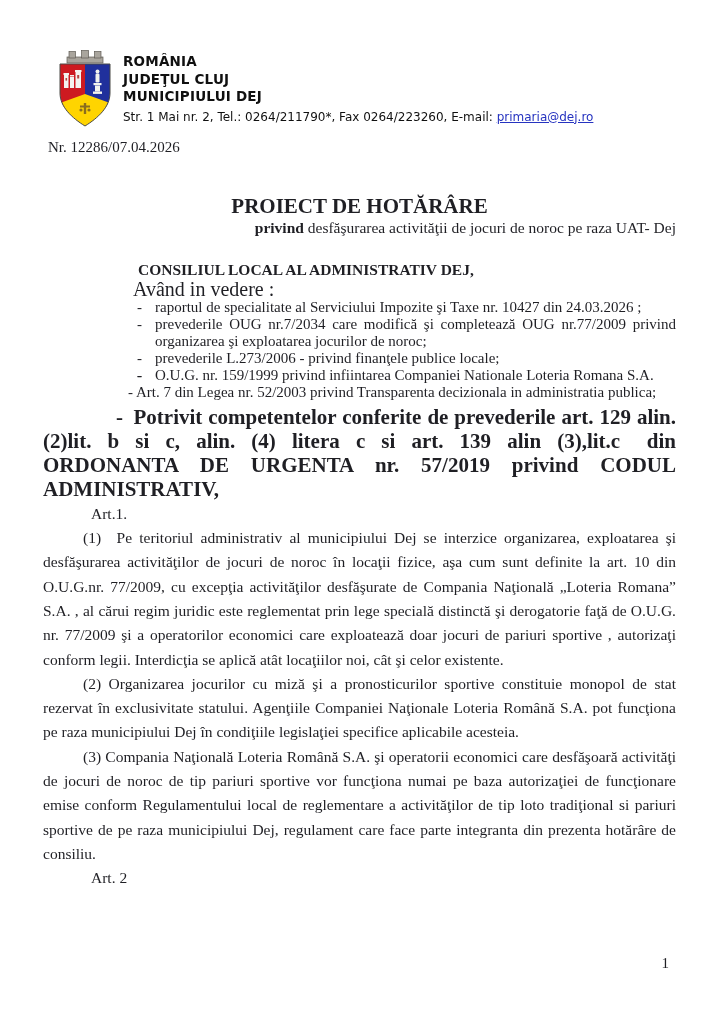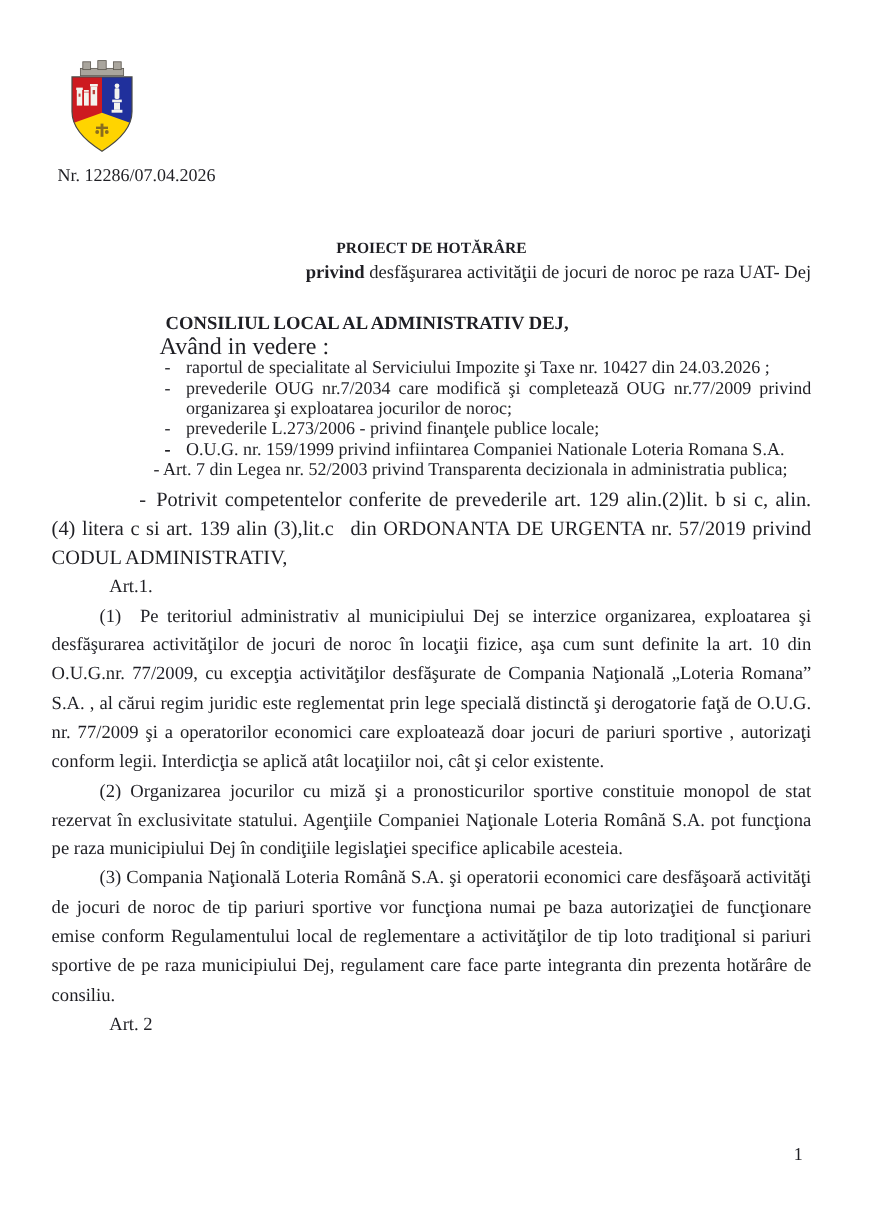--- a/index.html
+++ b/index.html
@@ -17,34 +17,34 @@
   .crest { width:56px; height:78px; flex:0 0 auto; }
   .head-text { margin-left:10px; padding-top:3px; font-family:"DejaVu Sans","Liberation Sans",sans-serif; color:#101010; }
   .org-line { font-weight:bold; font-size:13.5px; line-height:17.5px; letter-spacing:0.2px; }
   .addr-line { font-size:12px; line-height:16px; margin-top:3px; }
   .addr-line a { color:#2633c0; text-decoration:underline; }
 
   .doc-number { position:absolute; top:139px; left:48px; font-size:15px; }
 
   
   .content { position:absolute; top:196px; left:43px; width:633px; }
-  .title    { text-align:center; font-weight:bold; font-size:13px; line-height:21px; }
+  .title    { text-align:center; font-weight:bold; font-size:21px; line-height:21px; }
   .subtitle { text-align:right; font-size:15.5px; line-height:21px; }
   .subtitle .lead { font-weight:bold; }
 
   .council { margin:22px 0 0 95px; font-weight:bold; font-size:15.5px; line-height:20px; }
   .having  { margin-left:90px; font-size:20px; line-height:18px; }
 
   ul.considerations { margin:1px 0 0 0; padding:0; list-style:none; font-size:15px; line-height:16.9px; }
   ul.considerations li { position:relative; padding-left:112px; text-align:justify; }
   ul.considerations .marker { position:absolute; left:94px; }
 
   .transparency { margin-left:85px; font-size:15px; line-height:17px; }
 
-  .competence { margin-top:4px; font-size:17px; line-height:24.3px; text-align:justify; text-indent:73px; }
+  .competence { margin-top:4px; font-size:21px; line-height:24.3px; text-align:justify; text-indent:73px;font-weight:bold; }
   .decides    { font-size:16px; font-weight:bold; text-align:center; line-height:24.3px; letter-spacing:1px; }
 
   .art-label { margin-left:48px; font-size:15.5px; line-height:24.3px; }
   .art-p     { margin:0; font-size:15.5px; line-height:24.3px; text-align:justify; text-indent:40px; }
 
   .page-number { position:absolute; right:55px; bottom:52px; font-size:15px; }
 </style>
 </head>
 <body>
 
@@ -90,20 +90,26 @@
 
         <g fill="#8a6d1e">
           <rect x="26.8" y="53" width="2.4" height="11"></rect>
           <rect x="23" y="55.5" width="10" height="2"></rect>
           <circle cx="24" cy="60" r="1.6"></circle>
           <circle cx="32" cy="60" r="1.6"></circle>
         </g>
       </g>
       <path d="M3 14 H53 V43 C53 57 41 68 28 76 C15 68 3 57 3 43 Z" fill="none" stroke="#4a4a46" stroke-width="1"></path>
     </svg>
+    <div class="head-text">
+      <div class="org-line">ROMÂNIA</div>
+      <div class="org-line">JUDEŢUL CLUJ</div>
+      <div class="org-line">MUNICIPIULUI DEJ</div>
+      <div class="addr-line"><span>Str. 1 Mai nr. 2, Tel.: 0264/211790*, Fax 0264/223260, E-mail: </span><a href="#">primaria@dej.ro</a></div>
+    </div>
   </div>
 
   <div class="doc-number">Nr. 12286/07.04.2026</div>
 
   <div class="content">
     <div class="title">PROIECT DE HOTĂRÂRE</div>
     <div class="subtitle"><span class="lead">privind</span><span> desfăşurarea activităţii de jocuri de noroc pe raza UAT- Dej</span></div>
 
     <div class="council">CONSILIUL LOCAL AL ADMINISTRATIV DEJ,</div>
     <div class="having">Având in vedere :</div>

